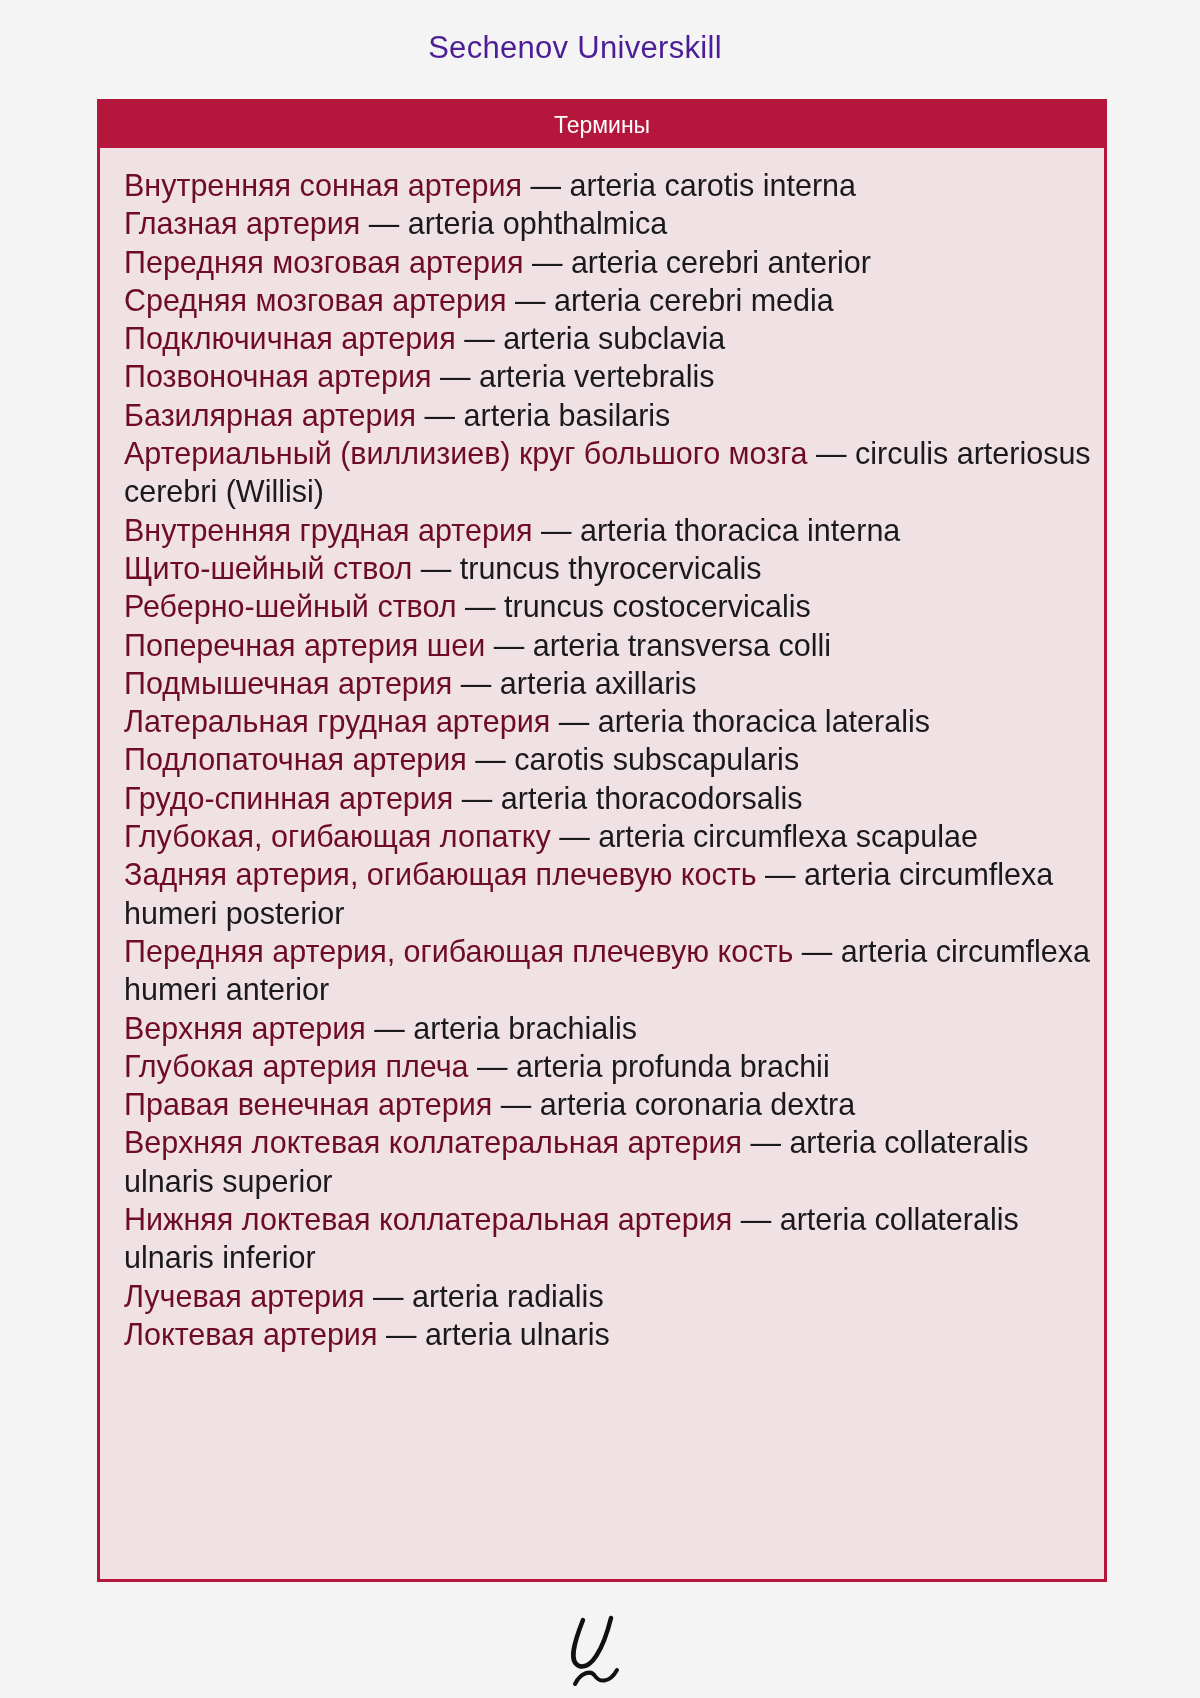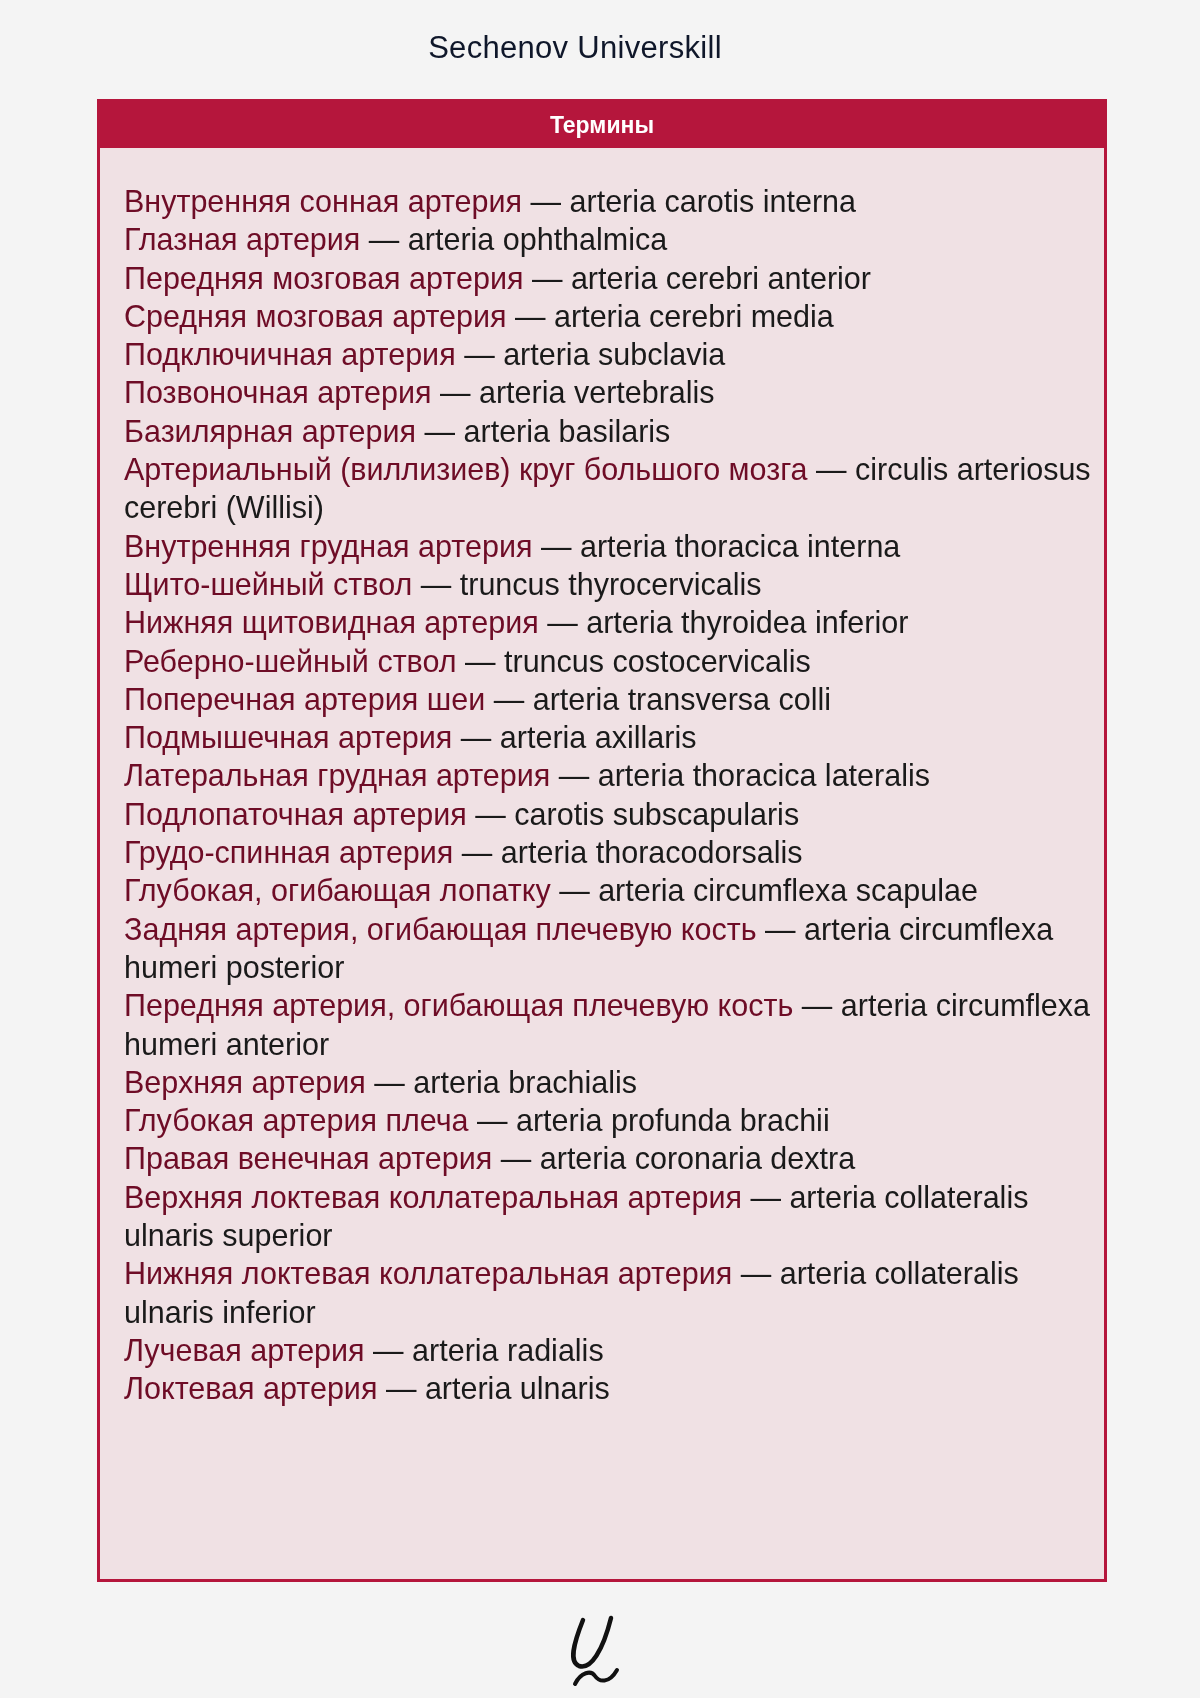--- a/index.html
+++ b/index.html
@@ -2,32 +2,32 @@
 <html><head>
 <meta charset="utf-8">
 <style>
   html, body { margin:0; padding:0; }
   body {
     width:1200px; height:1698px; background:#f4f4f4;
     font-family:"Liberation Sans", sans-serif; position:relative; overflow:hidden;
   }
   .brand {
     position:absolute; top:30px; left:0; width:1150px; text-align:center;
-    font-size:31px; color:#0f172a; letter-spacing:0.3px;
+    font-size:31px; color:#4c1d95; letter-spacing:0.3px;
   }
   .box {
     position:absolute; left:97px; top:99px; width:1004px; height:1477px;
     border:3px solid #b5163c; background:#f0e1e4; box-sizing:content-box;
   }
   .box-header {
     background:#b5163c; color:#fff; height:46px; line-height:46px;
-    text-align:center; font-size:23px;font-weight:bold;
+    text-align:center; font-size:23px;
   }
   .terms {
-    padding:18px 6px 0 24px; font-size:30.5px; line-height:38.3px; color:#1a1a1a;margin-top:16px;
+    padding:18px 6px 0 24px; font-size:30.5px; line-height:38.3px; color:#1a1a1a;
   }
   .term { display:block; }
   .ru { color:#6e0c26; }
   .logo {
     position:absolute; left:565px; top:1610px; width:70px; height:80px;
   }
 </style>
 </head>
 <body>
 
@@ -39,21 +39,20 @@
       <div class="term"><span class="ru">Внутренняя сонная артерия</span><span> — </span><span>arteria carotis interna</span></div>
       <div class="term"><span class="ru">Глазная артерия</span><span> — </span><span>arteria ophthalmica</span></div>
       <div class="term"><span class="ru">Передняя мозговая артерия</span><span> — </span><span>arteria cerebri anterior</span></div>
       <div class="term"><span class="ru">Средняя мозговая артерия</span><span> — </span><span>arteria cerebri media</span></div>
       <div class="term"><span class="ru">Подключичная артерия</span><span> — </span><span>arteria subclavia</span></div>
       <div class="term"><span class="ru">Позвоночная артерия</span><span> — </span><span>arteria vertebralis</span></div>
       <div class="term"><span class="ru">Базилярная артерия</span><span> — </span><span>arteria basilaris</span></div>
       <div class="term"><span class="ru">Артериальный (виллизиев) круг большого мозга</span><span> — </span><span>circulis arteriosus cerebri (Willisi)</span></div>
       <div class="term"><span class="ru">Внутренняя грудная артерия</span><span> — </span><span>arteria thoracica interna</span></div>
       <div class="term"><span class="ru">Щито-шейный ствол</span><span> — </span><span>truncus thyrocervicalis</span></div>
-      <div class="term"><span class="ru">Нижняя щитовидная артерия</span><span> — </span><span>arteria thyroidea inferior</span></div>
       <div class="term"><span class="ru">Реберно-шейный ствол</span><span> — </span><span>truncus costocervicalis</span></div>
       <div class="term"><span class="ru">Поперечная артерия шеи</span><span> — </span><span>arteria transversa colli</span></div>
       <div class="term"><span class="ru">Подмышечная артерия</span><span> — </span><span>arteria axillaris</span></div>
       <div class="term"><span class="ru">Латеральная грудная артерия</span><span> — </span><span>arteria thoracica lateralis</span></div>
       <div class="term"><span class="ru">Подлопаточная артерия</span><span> — </span><span>carotis subscapularis</span></div>
       <div class="term"><span class="ru">Грудо-спинная артерия</span><span> — </span><span>arteria thoracodorsalis</span></div>
       <div class="term"><span class="ru">Глубокая, огибающая лопатку</span><span> — </span><span>arteria circumflexa scapulae</span></div>
       <div class="term"><span class="ru">Задняя артерия, огибающая плечевую кость</span><span> — </span><span>arteria circumflexa humeri posterior</span></div>
       <div class="term"><span class="ru">Передняя артерия, огибающая плечевую кость</span><span> — </span><span>arteria circumflexa humeri anterior</span></div>
       <div class="term"><span class="ru">Верхняя артерия</span><span> — </span><span>arteria brachialis</span></div>

